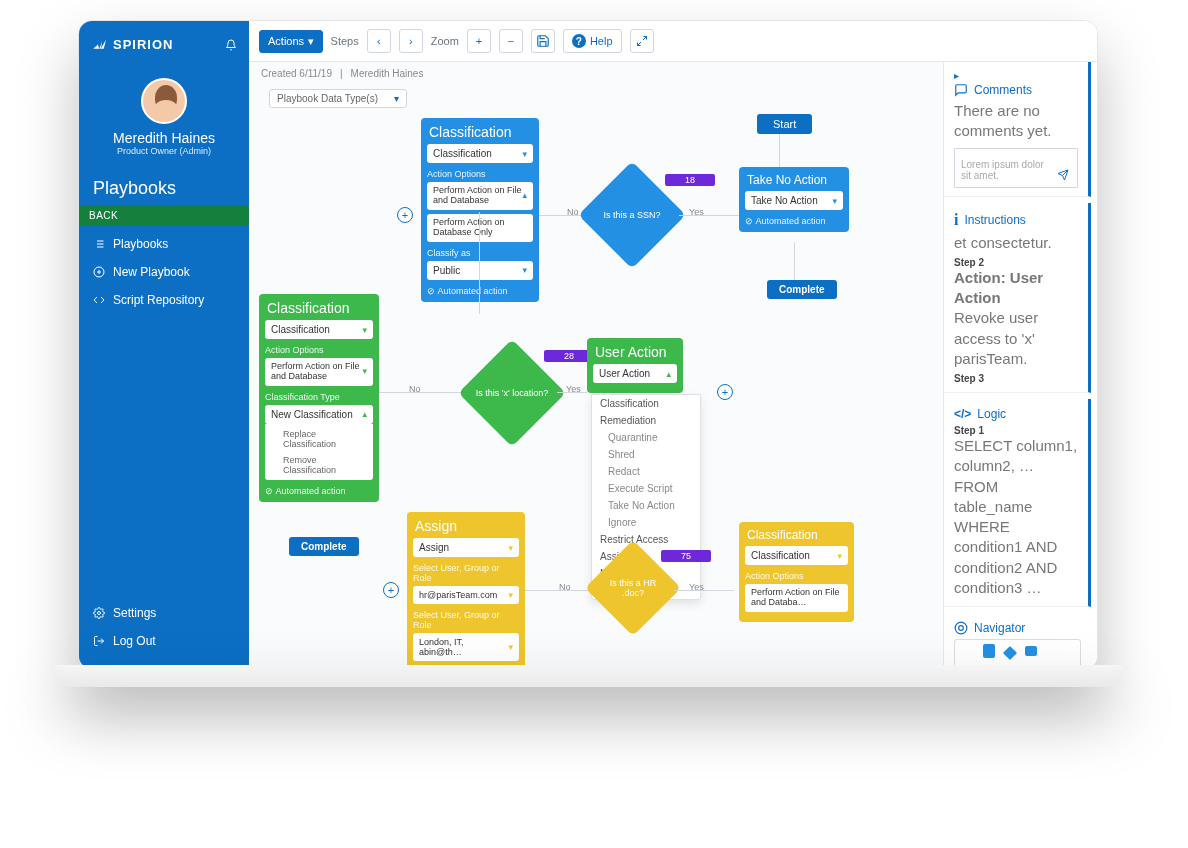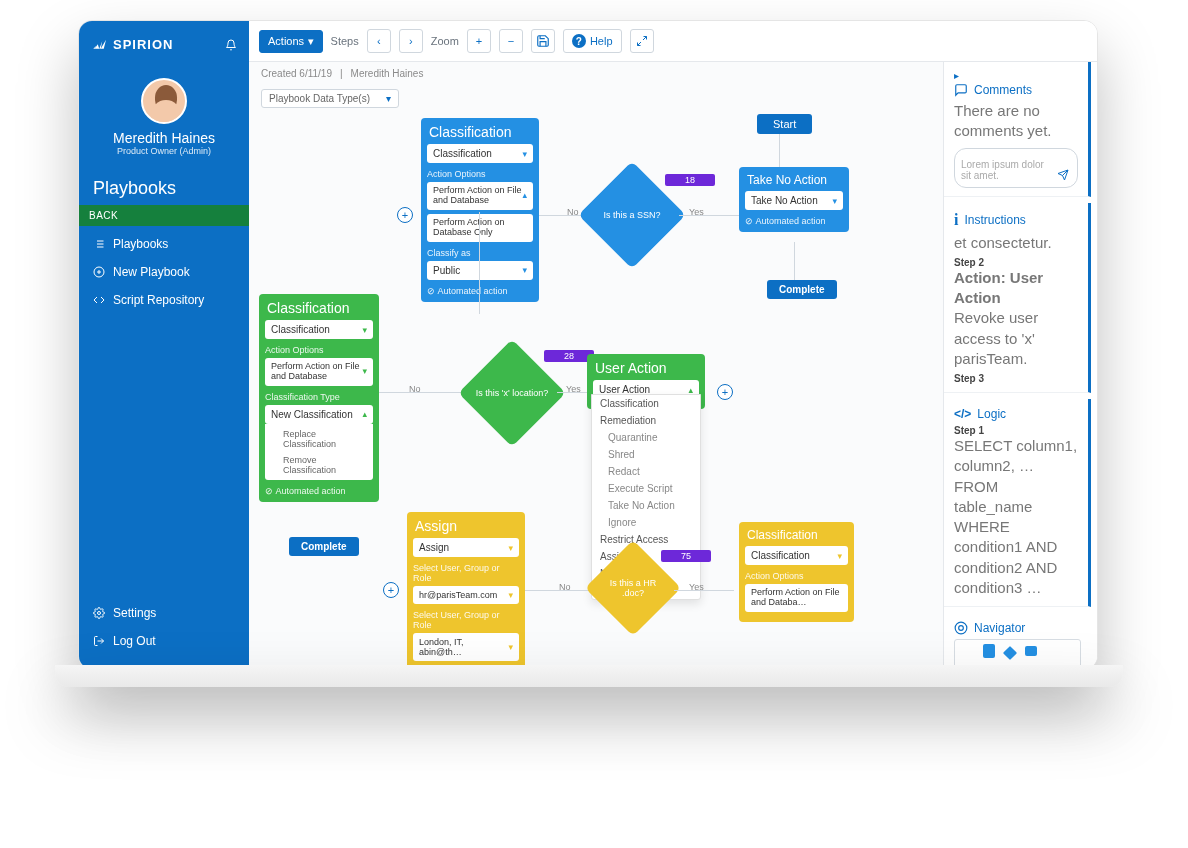--- a/index.html
+++ b/index.html
@@ -68,21 +68,21 @@
 .plus-circle { position:absolute; width:16px; height:16px; border:1px solid #0c6fc4; border-radius:50%; color:#0c6fc4; font-size:11px; display:flex; align-items:center; justify-content:center; background:#fff; }
 
 .dropdown-menu { position:absolute; background:#fff; border:1px solid #e0e0e0; border-radius:0 0 3px 3px; box-shadow:0 4px 10px rgba(0,0,0,.1); font-size:10px; color:#555; width:110px; }
 .dropdown-menu div { padding:3px 8px; }
 .dropdown-menu .sub { padding-left:16px; color:#888; }
 
 .right-panel { width: 154px; background:#fff; border-left:1px solid #e5e8ec; overflow:hidden; font-size:10px; color:#555; }
 .panel-section { border-bottom:1px solid #eef1f4; padding:8px 10px; position:relative; border-right:3px solid #0c6fc4; margin-right:6px; margin-bottom:6px;}
 .panel-header { display:flex; align-items:center; gap:6px; color:#0c6fc4; font-size:12px; margin-bottom:4px; }
 .panel-header svg { width:14px; height:14px; }
-.comment-box { border:1px solid #d0d7de; border-radius:12px; padding:6px; margin-top:6px; color:#aaa; display:flex; justify-content:space-between; align-items:flex-end; min-height:40px;}
+.comment-box { border:1px solid #d0d7de; border-radius:1px; padding:6px; margin-top:6px; color:#aaa; display:flex; justify-content:space-between; align-items:flex-end; min-height:40px;}
 .panel-text { font-size:15px; line-height:1.35; color:#777; }
 .panel-step { font-size:10px; font-weight:600; color:#444; margin-top:4px;}
 
 .line { position:absolute; background:#d0d7de; }
 .line-h { height:1px; }
 .line-v { width:1px; }
 
 .opt-list { background:#fff; border-radius:0 0 3px 3px; margin-top:-4px; padding:2px 0;}
 .opt-list div { color:#666; font-size:9px; padding:3px 18px;}
 
@@ -187,21 +187,21 @@
               <path d="M15 3h6v6M9 21H3v-6M21 3l-7 7M3 21l7-7"></path>
             </svg>
         </button>
       </div>
 
       <div style="display:flex; flex:1; min-height:0;">
         <div style="flex:1; display:flex; flex-direction:column; min-width:0;">
           <div class="meta-row">
             <span>Created 6/11/19</span> | <span>Meredith Haines</span>
           </div>
-          <div style="padding:0 12px 4px;">
+          <div style="padding:0 12px 4px;margin-left:8px;">
             <div class="pill-select">
               <span>Playbook Data Type(s)</span>
                 <span class="chev">▾</span>
             </div>
           </div>
 
           <div class="canvas">
 
             <div class="start-pill" style="top:2px; left:508px;"><span>Start</span></div>
             <div class="line line-v" style="top:22px; left:530px; height:60px;"></div>
@@ -281,21 +281,21 @@
 
             <div class="line line-h" style="top:280px; left:130px; width:90px;"></div>
             <div class="edge-label" style="top:272px; left:160px;">No</div>
             <div class="diamond diamond-green" style="top:243px; left:225px;">
                 <div class="diamond-inner">Is this 'x' location?</div>
               </div>
             <div class="badge" style="top:238px; left:295px;">28</div>
             <div class="edge-label" style="top:272px; left:317px;">Yes</div>
             <div class="line line-h" style="top:280px; left:308px; width:30px;"></div>
 
-            <div class="node node-green" style="top:242px; left:338px; width:118px;">
+            <div class="node node-green" style="top:226px; left:338px; width:96px;">
               <div class="node-header">User Action</div>
               <div class="node-body">
                 <div class="node-select">
                     <span>User Action</span>
                     <span class="chev" style="color:#3db84b;">▴</span>
                   </div>
               </div>
             </div>
             <div class="dropdown-menu" style="top:282px; left:342px;">
               <div>Classification</div>

